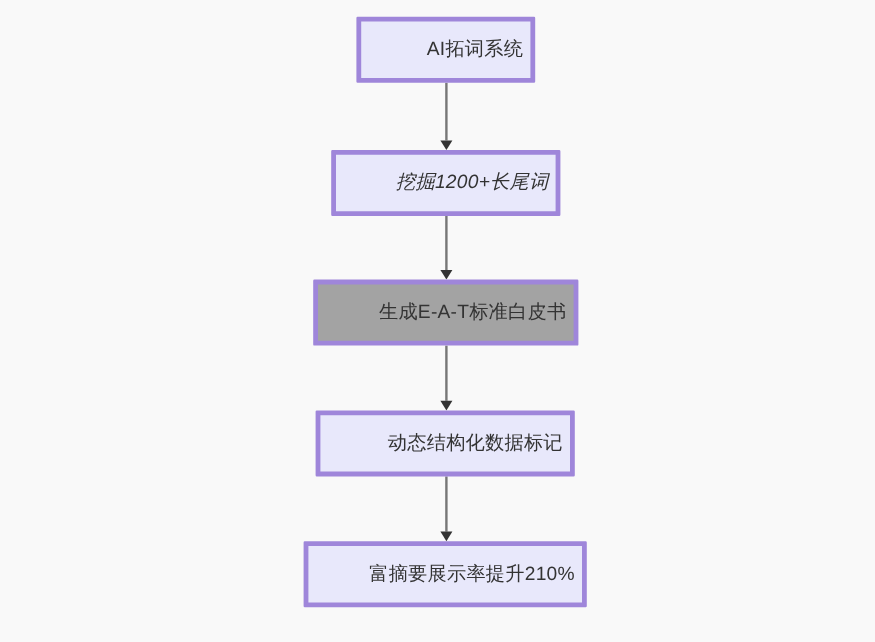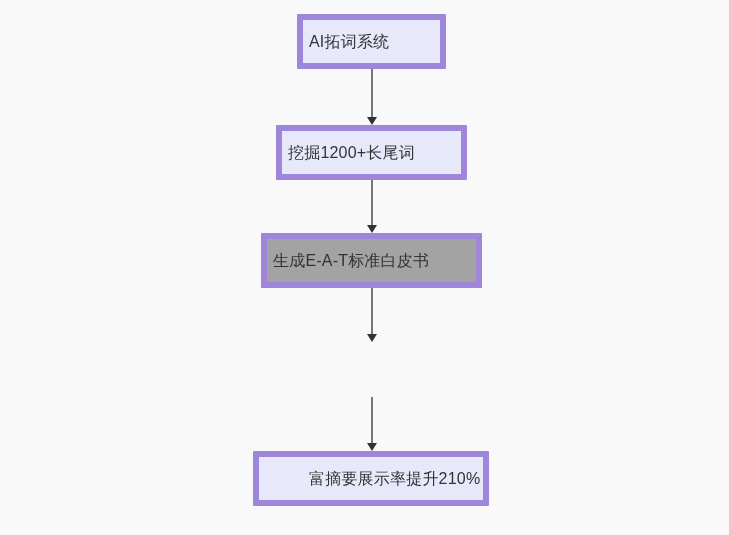--- a/index.html
+++ b/index.html
@@ -17,25 +17,25 @@
   #flow-canvas {
     position: relative;
     width: 729px;
     height: 535px;
     background: #f9f9f9;
   }
   .node {
     position: absolute;
     box-sizing: border-box;
     background: #e8e8fb;
-    border: 6px solid #404040;
+    border: 4px solid #404040;
     border-radius: 1px;
     display: flex;
     align-items: center;
-    justify-content: flex-start;
+    justify-content: flex-end;
     color: #333333;
     font-size: 16px;
     line-height: 1.2;
     letter-spacing: 0.2px;
     white-space: nowrap;
   }
   .node-label {
     display: block;
     text-align: center;
     padding: 0 6px;
@@ -79,23 +79,26 @@
     <div class="edge-head" style="top: 46px; border-top-color: rgb(51, 51, 51);"></div>
   </div>
   <div class="edge" style="left: 371px; top: 397px; height: 54px;">
     <div class="edge-line" style="height: 46px; background: rgb(119, 119, 119);"></div>
     <div class="edge-head" style="top: 46px; border-top-color: rgb(51, 51, 51);"></div>
   </div>
 
   <div class="node" style="left: 297px; top: 14px; width: 149px; height: 55px; background: rgb(232, 232, 251); border-color: rgb(159, 134, 218); color: rgb(51, 51, 51);">
     <span class="node-label">AI拓词系统</span>
   </div>
-  <div class="node" style="left: 276px; top: 125px; width: 191px; height: 55px; background: rgb(232, 232, 251); border-color: rgb(159, 134, 218); color: rgb(51, 51, 51);">
+  <div class="node" style="left: 276px; top: 125px; width: 191px; height: 55px; background: rgb(232, 232, 251); border-color: rgb(159, 134, 218); color: rgb(51, 51, 51); font-style: italic;">
     <span class="node-label">挖掘1200+长尾词</span>
   </div>
   <div class="node" style="left: 261px; top: 233px; width: 221px; height: 55px; background: #a3a3a3; border-color: rgb(159, 134, 218); color: rgb(51, 51, 51);">
     <span class="node-label">生成E-A-T标准白皮书</span>
+  </div>
+  <div class="node" style="left: 263px; top: 342px; width: 216px; height: 55px; background: rgb(232, 232, 251); border-color: rgb(159, 134, 218); color: rgb(51, 51, 51);">
+    <span class="node-label">动态结构化数据标记</span>
   </div>
   <div class="node" style="left: 253px; top: 451px; width: 236px; height: 55px; background: rgb(232, 232, 251); border-color: rgb(159, 134, 218); color: rgb(51, 51, 51); padding-left: 44px;">
     <span class="node-label">富摘要展示率提升210%</span>
   </div>
 
 </div>
 
 </body></html>

